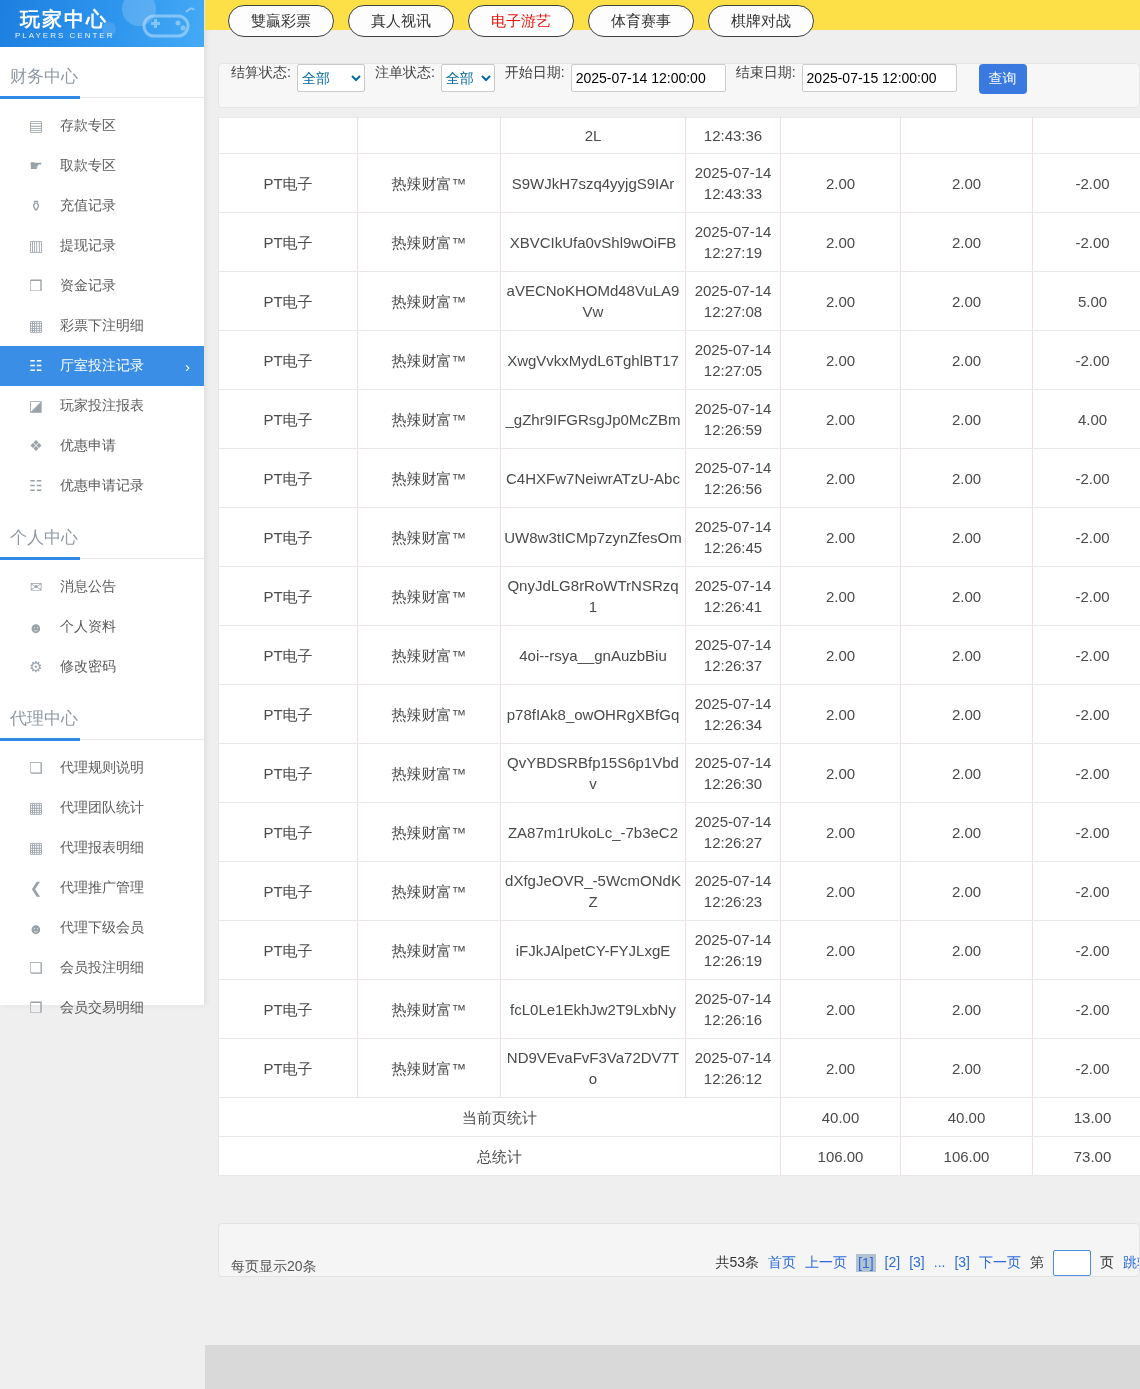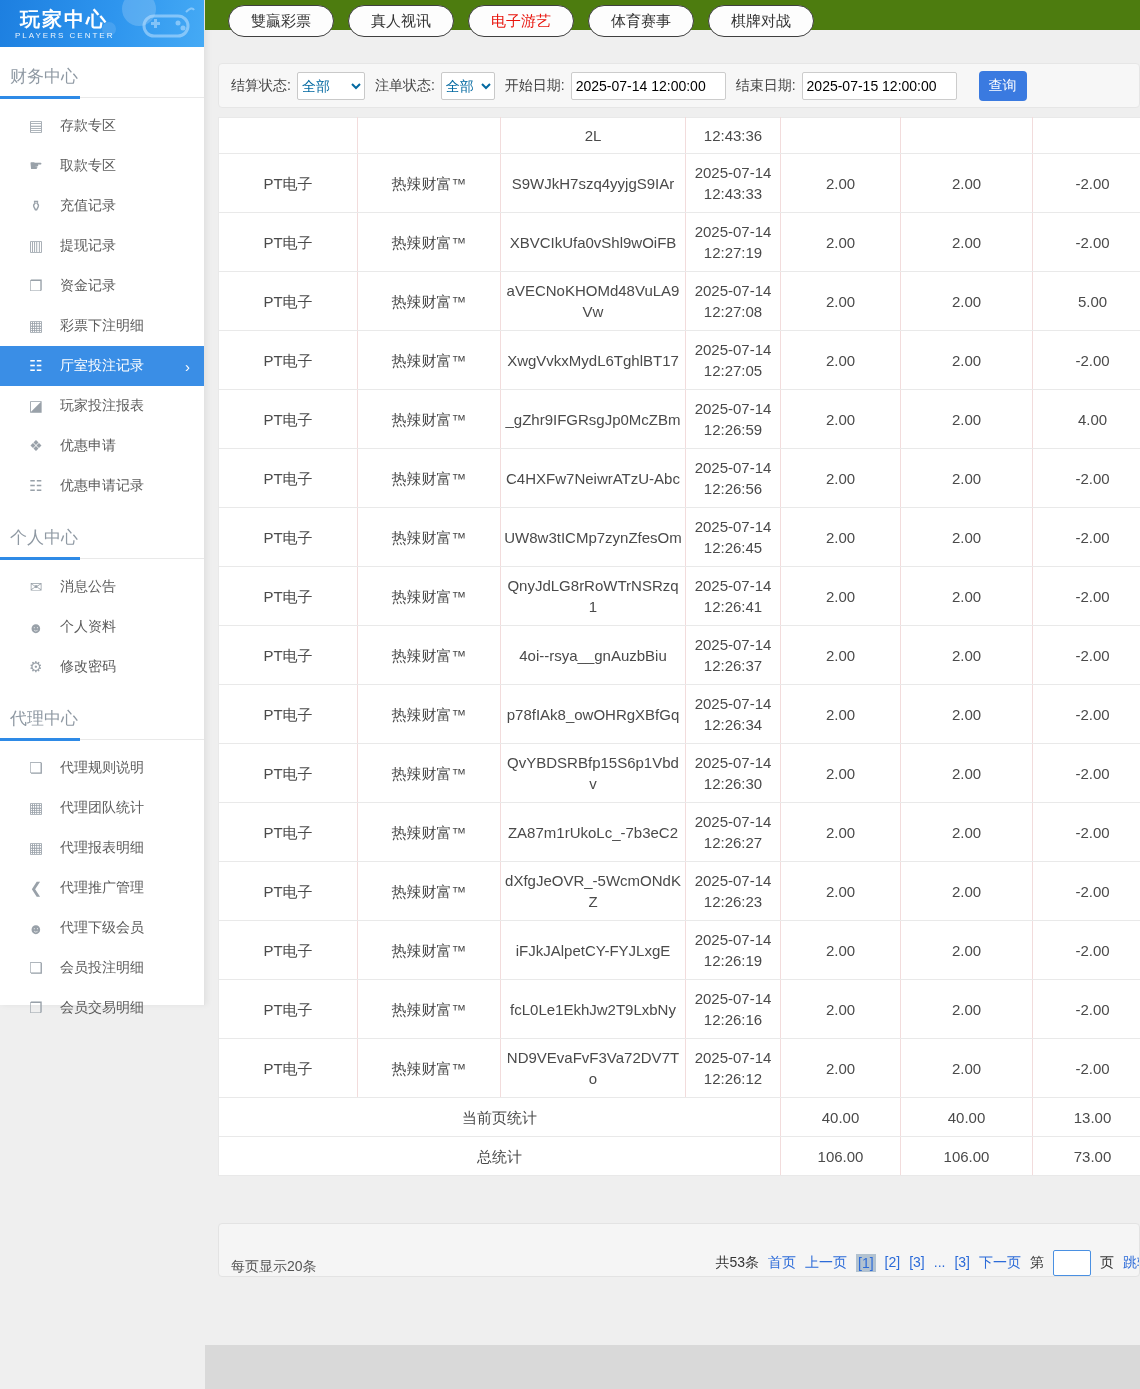--- a/index.html
+++ b/index.html
@@ -21,30 +21,30 @@
                 border-bottom:1px solid #e9e9e9;}
   .sb-sec-title::after{content:"";position:absolute;left:0;bottom:-2px;width:80px;height:3px;background:#2e8ae6;}
   .sb-items{padding:8px 0 2px 0;}
   .sb-item{display:flex;align-items:center;height:40px;padding:0 14px 0 27px;font-size:14px;color:#5c5c5c;cursor:pointer;position:relative;}
   .sb-item .ico{width:18px;margin-right:15px;color:#99a1a9;font-size:15px;text-align:center;flex:none;}
   .sb-item.active{background:#3a8ee6;color:#fff;}
   .sb-item.active .ico{color:#fff;}
   .sb-item.active .chev{position:absolute;right:14px;font-size:15px;color:#fff;}
 
   
-  #tabband{position:absolute;left:205px;top:0;width:935px;height:30px;background:#4d7c0f;}
+  #tabband{position:absolute;left:205px;top:0;width:935px;height:30px;background:#fde047;}
   #tabs{display:flex;gap:14px;padding:5px 0 0 23px;}
   .tabpill{display:inline-flex;align-items:center;justify-content:center;height:30px;padding:0 22px;
            border:1px solid #3f3f3f;border-radius:16px;background:#fdfdfd;font-size:15px;color:#333;cursor:pointer;white-space:nowrap;}
   .tabpill.active{color:#e8140c;}
 
   
   #filterbar{position:absolute;left:218px;top:63px;width:922px;height:45px;box-sizing:border-box;
              background:#f7f7f7;border:1px solid #e6e6e6;border-radius:4px;
-             display:flex;align-items:center;padding:0 12px;font-size:14px;color:#444;}
+             display:flex;align-items:flex-start;padding:0 12px;font-size:14px;color:#444;}
   #filterbar label{margin-right:6px;white-space:nowrap;}
   #filterbar select{height:28px;font-size:14px;color:#0369a1;border:1px solid #c9c9c9;background:#fff;border-radius:2px;margin-right:10px;}
   #filterbar .sel-settle{width:68px;}
   #filterbar .sel-order{width:54px;}
   #filterbar input[type=text]{height:26px;width:145px;border:1px solid #ccc;border-radius:2px;font-size:14px;color:#000000;
              padding:0 4px;margin-right:10px;font-family:"Liberation Sans","DejaVu Sans",sans-serif;}
   #query-btn{margin-left:12px;height:30px;width:48px;background:#3a7ae0;color:#fff;border:none;border-radius:4px;
              font-size:14px;cursor:pointer;}
 
   

